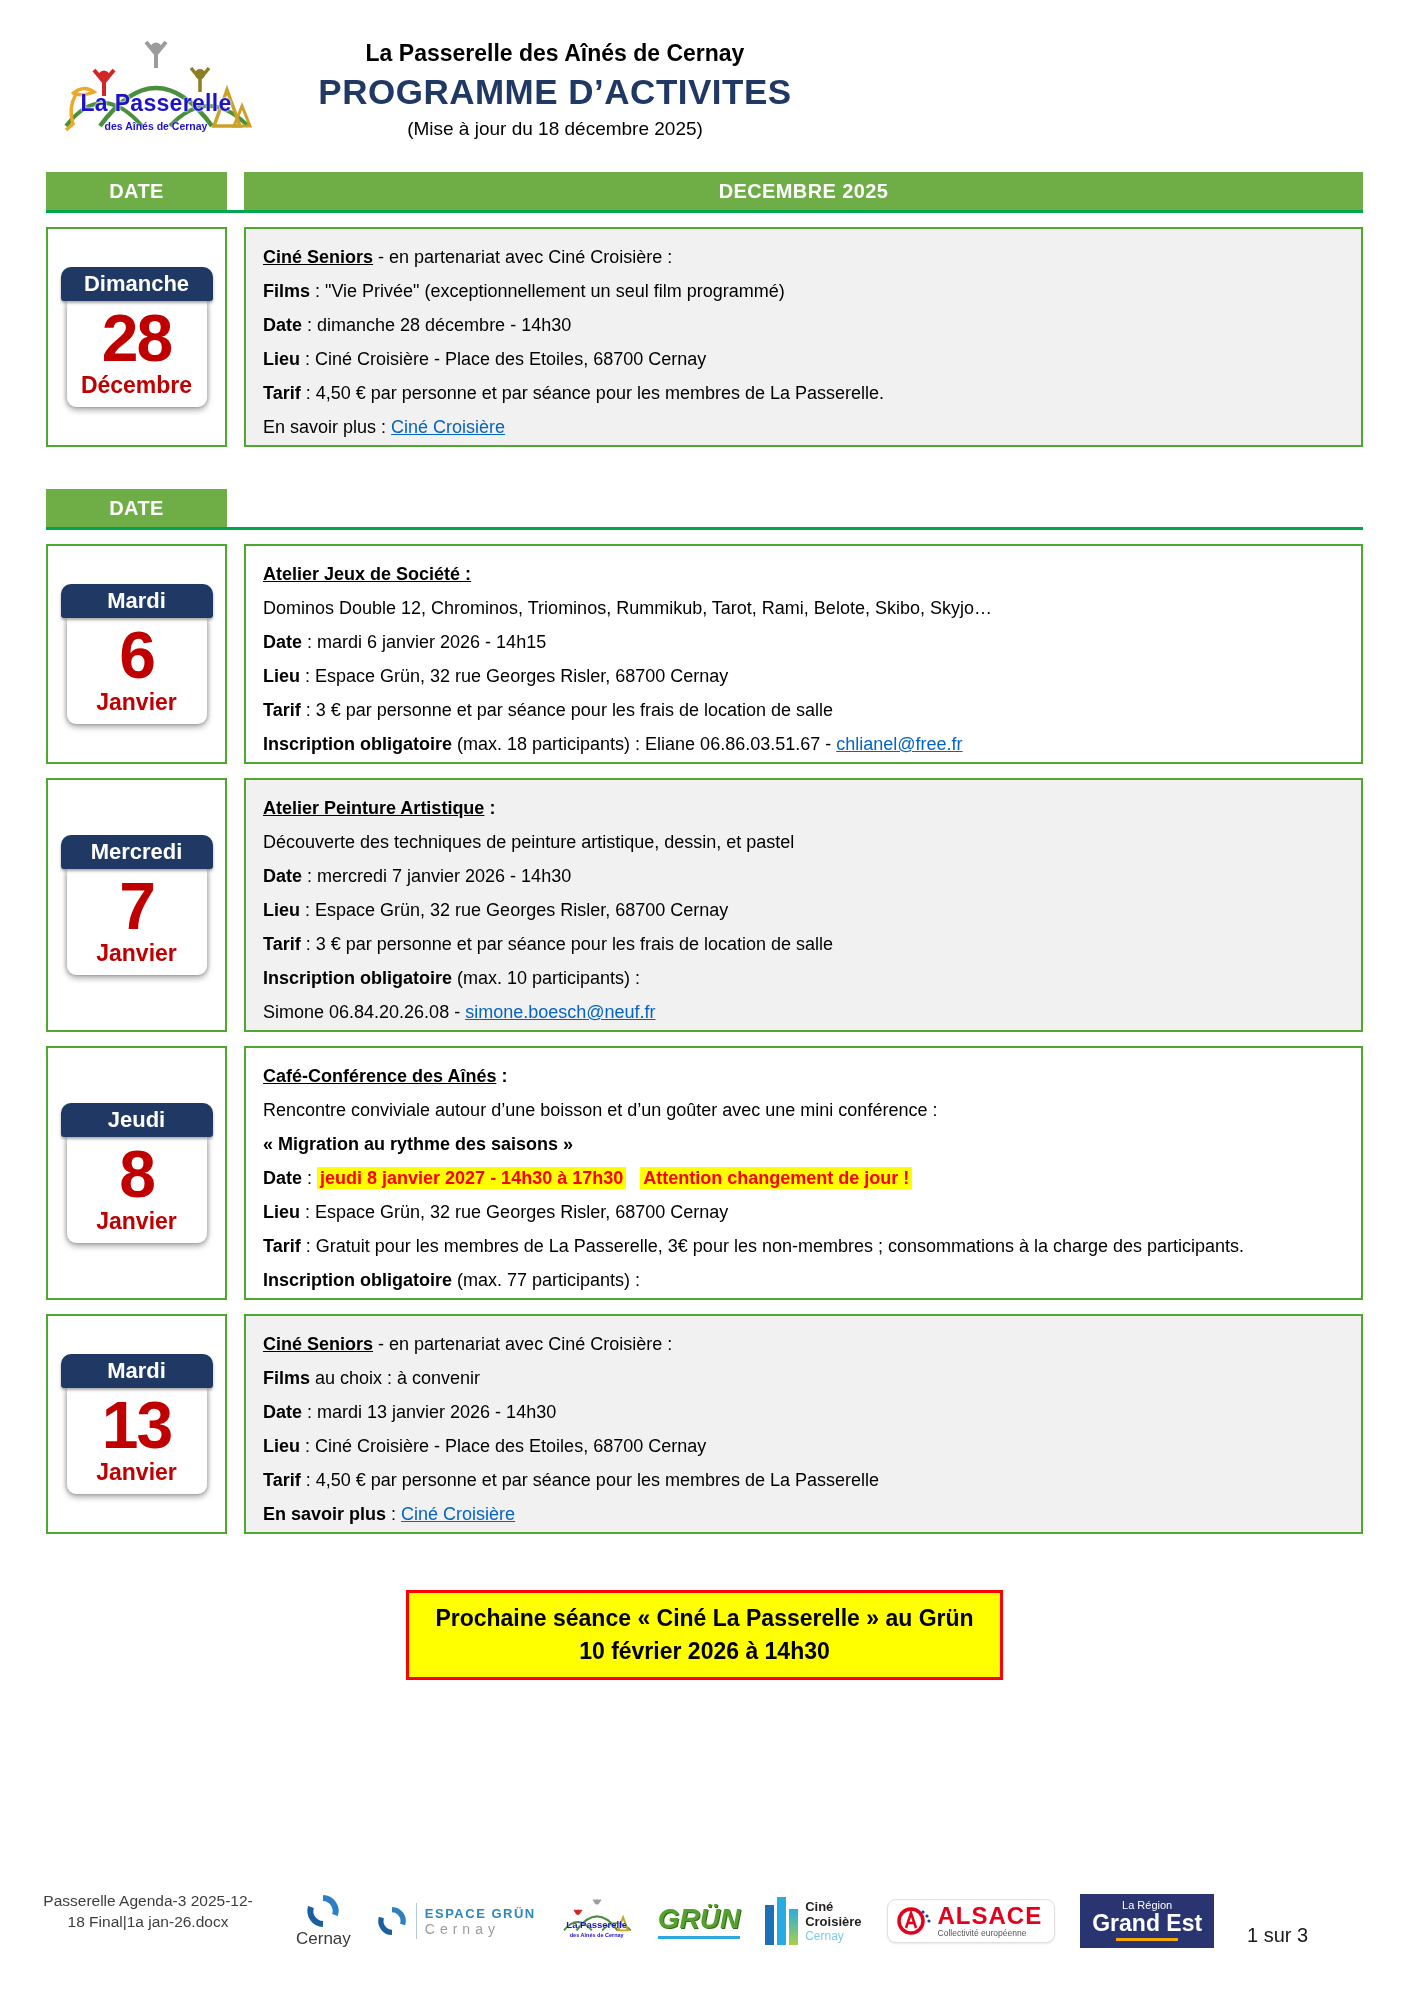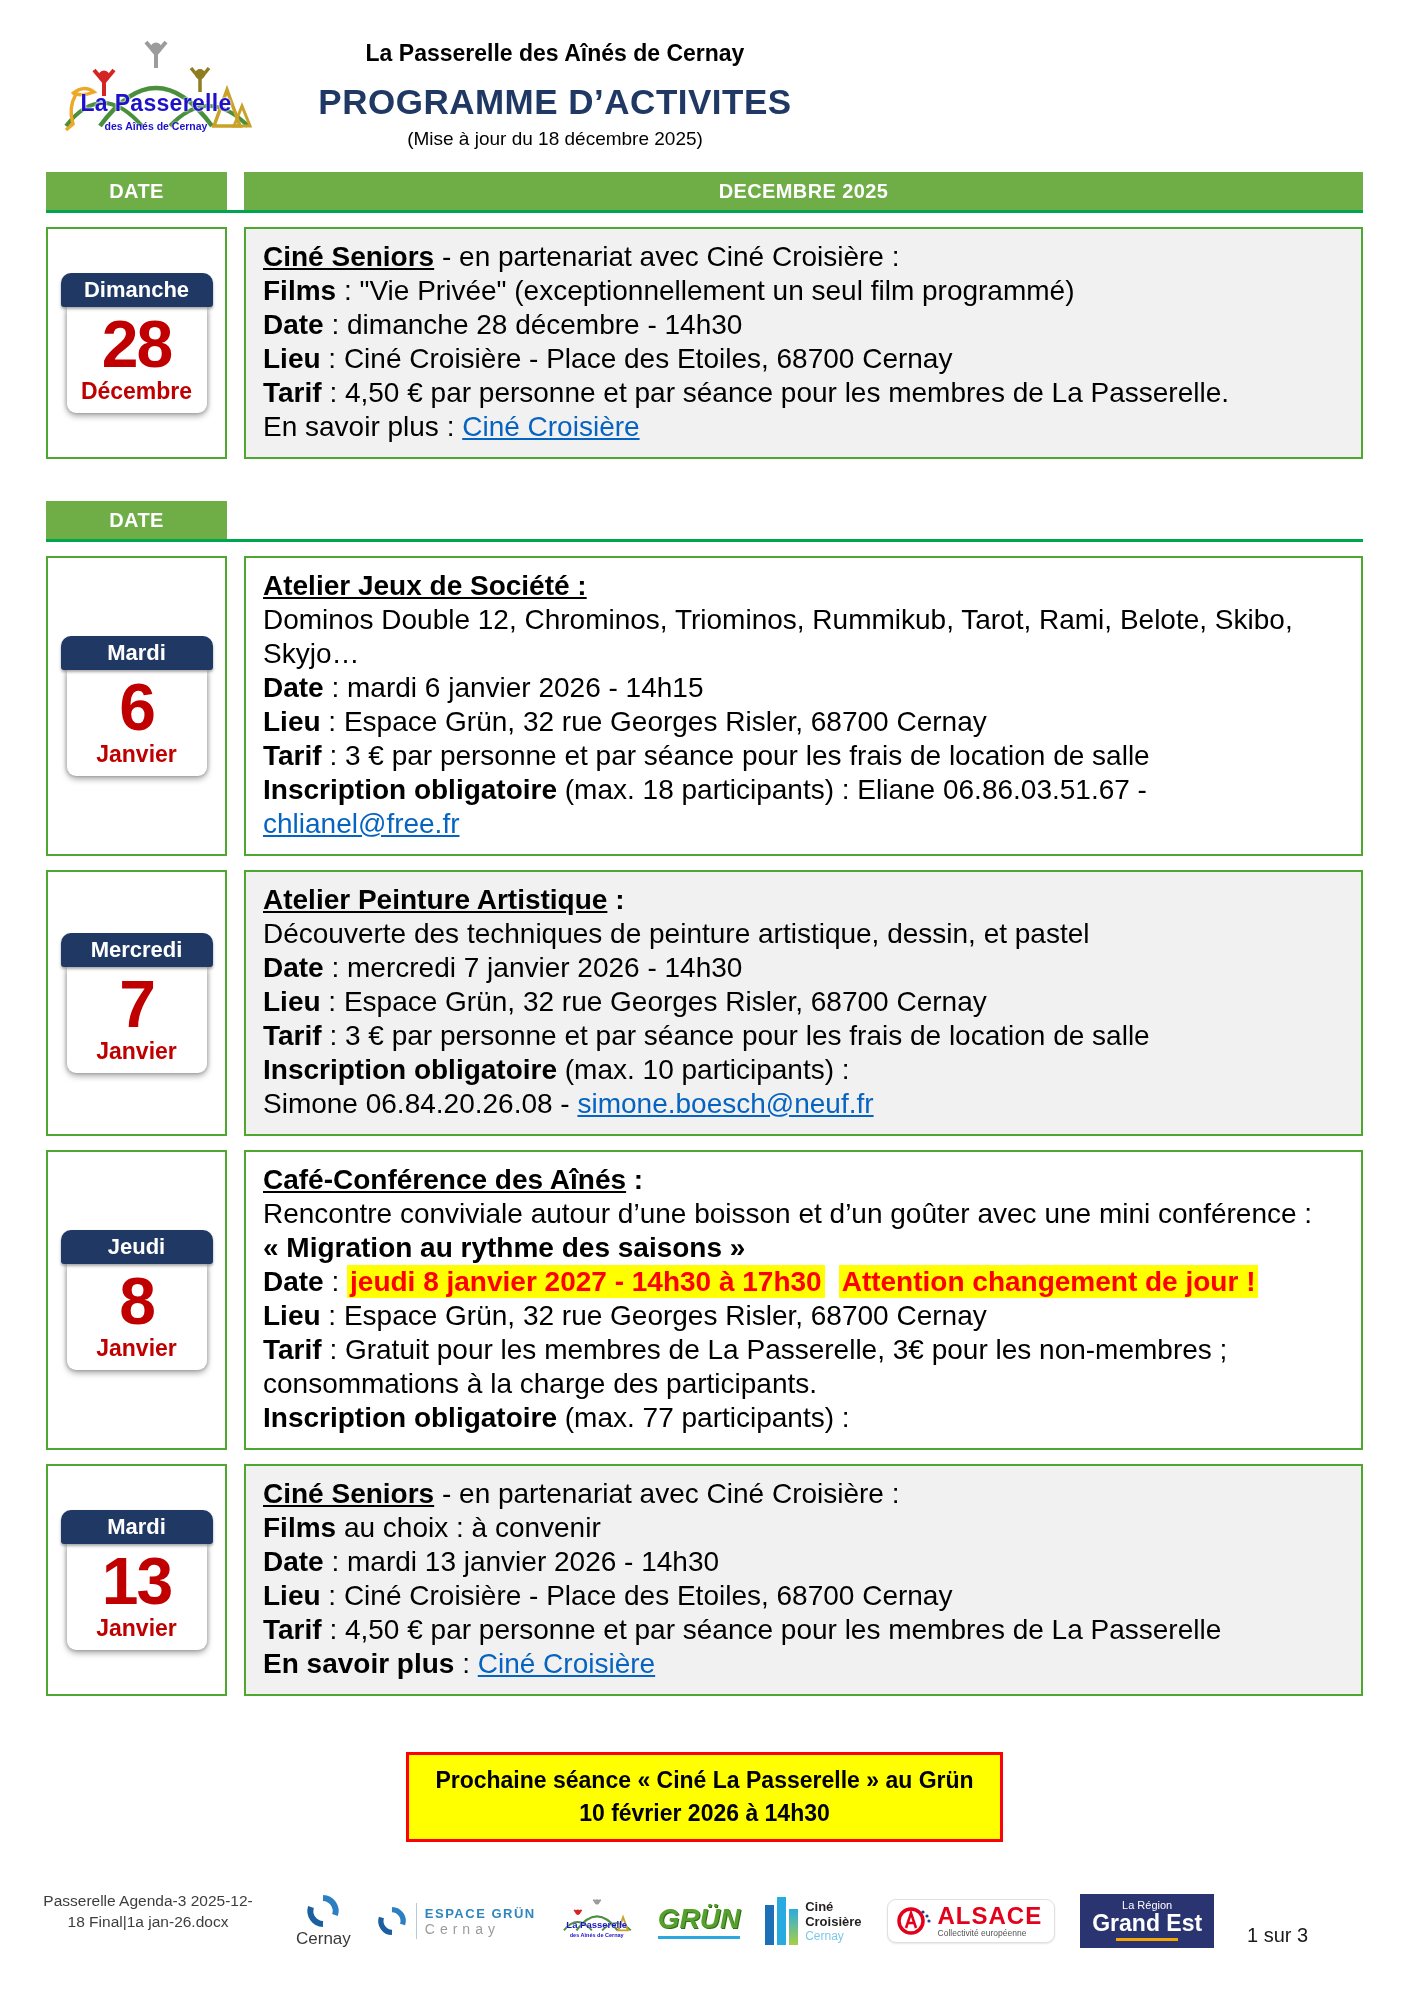--- a/index.html
+++ b/index.html
@@ -10,21 +10,21 @@
   .header { position:relative; height:172px; }
   .logo { position:absolute; left:58px; top:34px; width:196px; height:132px; }
   .logo svg { position:absolute; left:0; top:0; }
   .logo-name { position:absolute; left:0; right:0; top:56px; text-align:center;
                color:#1d12c9; font-weight:bold; font-size:23px; letter-spacing:0.3px;
                text-shadow:0 0 2px #fff, 0 0 2px #fff; }
   .logo-sub  { position:absolute; left:0; right:0; top:86px; text-align:center;
                color:#1d12c9; font-weight:bold; font-size:10.5px; text-shadow:0 0 2px #fff; }
   .titles { position:absolute; left:0; top:40px; width:1110px; text-align:center; }
   .org-title { font-size:23px; font-weight:bold; color:#000; }
-  .doc-title { font-size:35px; font-weight:bold; color:#1f3864; margin-top:15px; letter-spacing:0.5px; }
+  .doc-title { font-size:35px; font-weight:bold; color:#1f3864; margin-top:5px; letter-spacing:0.5px; }
   .subtitle  { font-size:19px; color:#000; margin-top:6px; }
 
   
   .content { margin-left:46px; width:1317px; }
   .row { display:grid; grid-template-columns:181px 1119px; column-gap:17px; }
   .bar-row { border-bottom:3px solid #00a550; margin-bottom:14px; }
   .bar-cell { background:#6fad47; color:#fff; font-weight:bold; font-size:20px;
               text-align:center; padding:8px 0 7px; letter-spacing:0.4px; }
   .sec2 { margin-top:42px; }
   .ev-row { margin-bottom:14px; }
@@ -32,22 +32,22 @@
   .date-card { border:2px solid #4ea72e; background:#fff; display:flex; align-items:center; justify-content:center; }
   .cal { width:152px; text-align:center; }
   .cal-top { background:#1f3864; color:#fff; font-weight:bold; font-size:22px;
              border-radius:10px 10px 3px 3px; padding:4px 2px; position:relative; z-index:2;
              box-shadow:0 2px 3px rgba(0,0,0,0.35); }
   .cal-body { background:#fff; margin:0 6px; border-radius:0 0 9px 9px; padding:4px 5px 8px;
               box-shadow:0 3px 6px rgba(0,0,0,0.35), 2px 0 3px rgba(0,0,0,0.12), -2px 0 3px rgba(0,0,0,0.12); }
   .cal-num { color:#c00000; font-weight:bold; font-size:66px; line-height:66px; letter-spacing:-2px; }
   .cal-month { color:#c00000; font-weight:bold; font-size:23px; line-height:28px; }
 
-  .ev-box { border:2px solid #4ea72e; background:#fff; padding:11px 16px 13px 17px;
-            font-size:28px; line-height:34px; color:#000; }
+  .ev-box { border:2px solid #4ea72e; background:#fff; padding:11px 16px 1px 17px;
+            font-size:18px; line-height:34px; color:#000; }
   .ev-box.gray { background:#f1f1f1; }
   .b { font-weight:bold; }
   .tb { font-weight:bold; text-decoration:underline; }
   .link { color:#0563c1; text-decoration:underline; cursor:pointer; }
   .hl { background:#ffff00; color:#ff0000; font-weight:bold; padding:1px 3px; }
   .hl2 { margin-left:14px; }
 
   
   .notice-wrap { margin-left:46px; width:1317px; display:flex; justify-content:center; margin-top:56px; }
   .notice { border:3px solid #ff0000; background:#ffff00; text-align:center;

